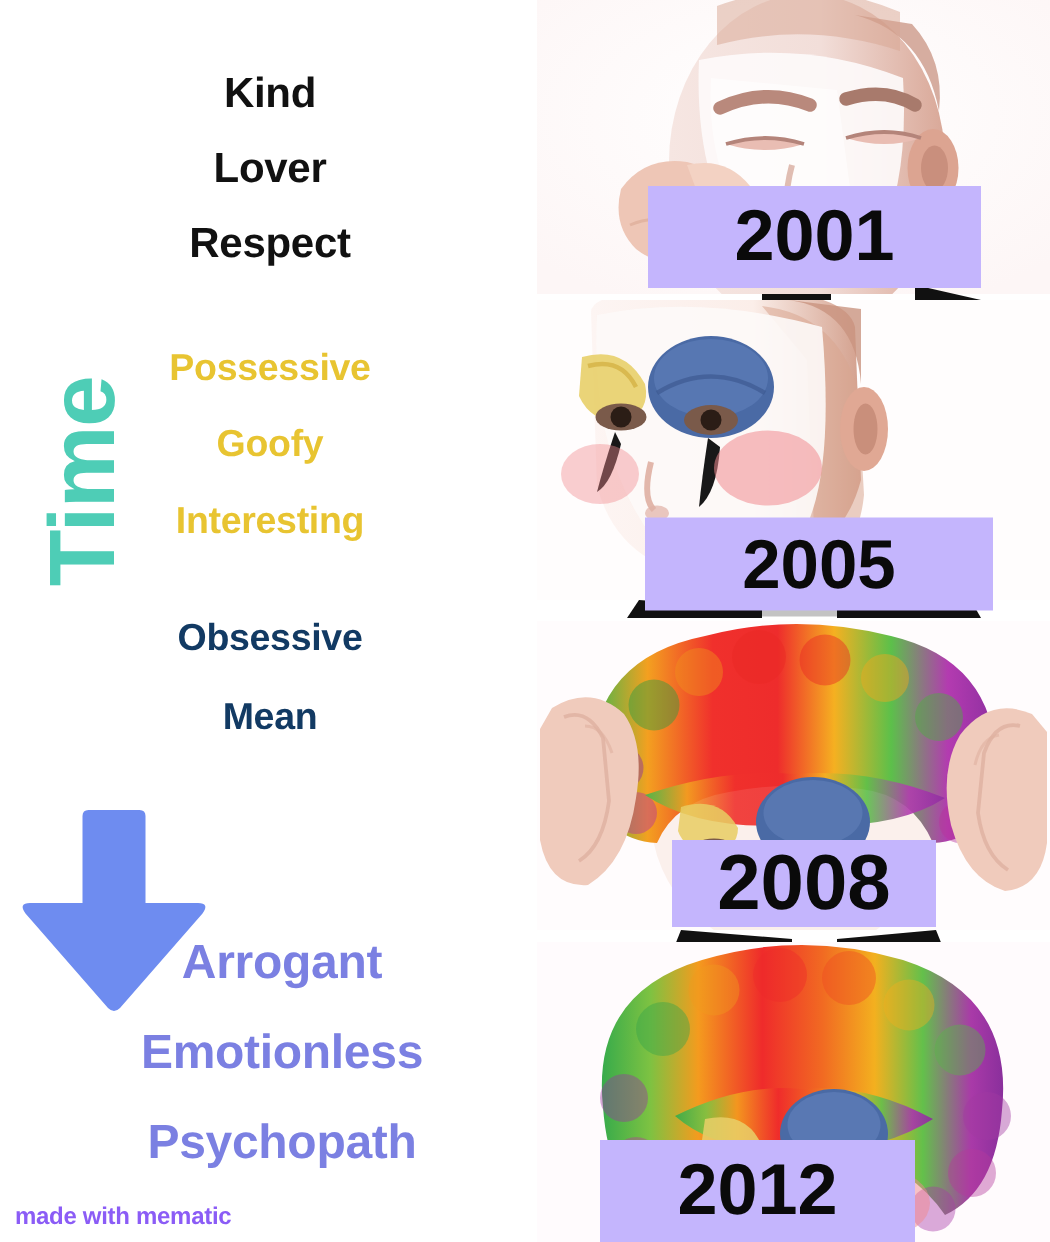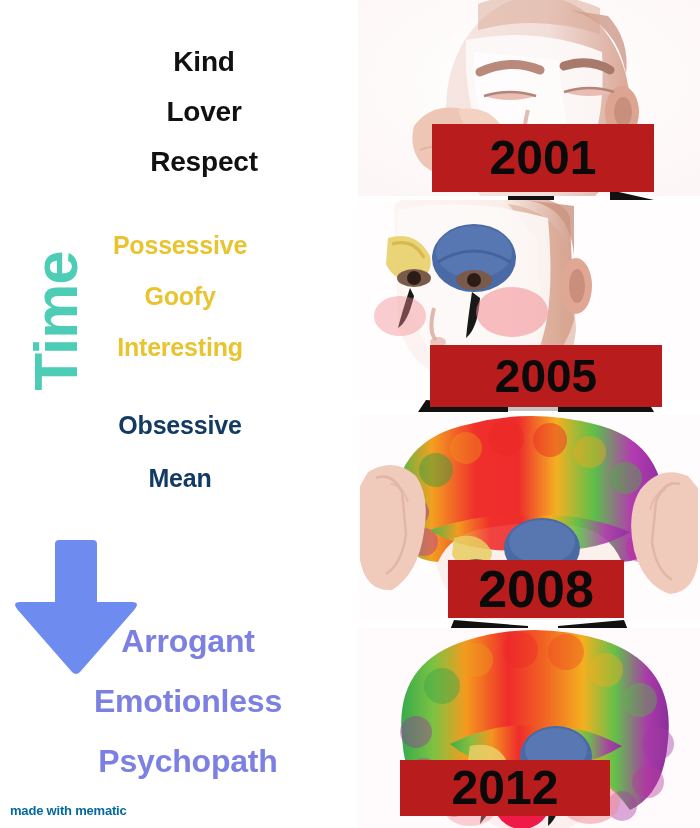--- a/index.html
+++ b/index.html
@@ -16,21 +16,21 @@
   .left-col{position:absolute;left:0;top:0;width:360px;height:828px;}
 
   .trait-group{position:absolute;width:360px;text-align:center;}
   .trait-line{
     font-weight:bold;
     letter-spacing:-0.2px;
     line-height:1.0;
     white-space:nowrap;
   }
 
-  #group-kind{top:48px;left:0;padding-left:24px;}
+  #group-kind{top:48px;left:0;}
   #group-kind .trait-line{color:#111111;font-size:28px;margin-bottom:22px;}
 
   #group-intelligent{top:233px;left:0;}
   #group-intelligent .trait-line{color:#e8c431;font-size:25px;margin-bottom:26px;}
 
   #group-possessive{top:413px;left:0;}
   #group-possessive .trait-line{color:#123a63;font-size:25px;margin-bottom:28px;}
 
   #group-arrogant{top:625px;left:8px;}
   #group-arrogant .trait-line{color:#7b80e2;font-size:32px;margin-bottom:28px;}
@@ -50,47 +50,47 @@
     letter-spacing:-1px;
     line-height:1;
   }
 
   
   .down-arrow{position:absolute;left:8px;top:538px;width:136px;height:140px;}
 
   
   .watermark{
     position:absolute;left:10px;top:803px;
-    font-size:13px;font-weight:bold;color:#0369a1;
+    font-size:16px;font-weight:bold;color:#8b5cf6;
     letter-spacing:-0.2px;
   }
 
   
   .photo-col{position:absolute;left:358px;top:0;width:342px;height:828px;}
   .panel{position:absolute;left:0;width:342px;overflow:hidden;background:#ffffff;}
   .panel svg{display:block;width:100%;height:100%;}
 
   #panel-2001{top:0;height:196px;}
   #panel-2005{top:200px;height:200px;}
   #panel-2008{top:414px;height:206px;}
   #panel-2012{top:628px;height:200px;}
 
   
   .year-plate{
     position:absolute;
-    background:#b91c1c;
+    background:#c4b5fd;
     display:flex;align-items:center;justify-content:center;
     color:#0a0a0a;
     font-weight:bold;
     line-height:1;
   }
   #year-2001{left:432px;top:124px;width:222px;height:68px;font-size:48px;}
   #year-2005{left:430px;top:345px;width:232px;height:62px;font-size:46px;}
   #year-2008{left:448px;top:560px;width:176px;height:58px;font-size:52px;}
-  #year-2012{left:400px;top:760px;width:210px;height:56px;font-size:48px;}
+  #year-2012{left:400px;top:760px;width:210px;height:68px;font-size:48px;}
 
   
   .wedge{position:absolute;}
 </style>
 </head>
 <body>
 
 <div class="stage">
 
   <div class="left-col">

